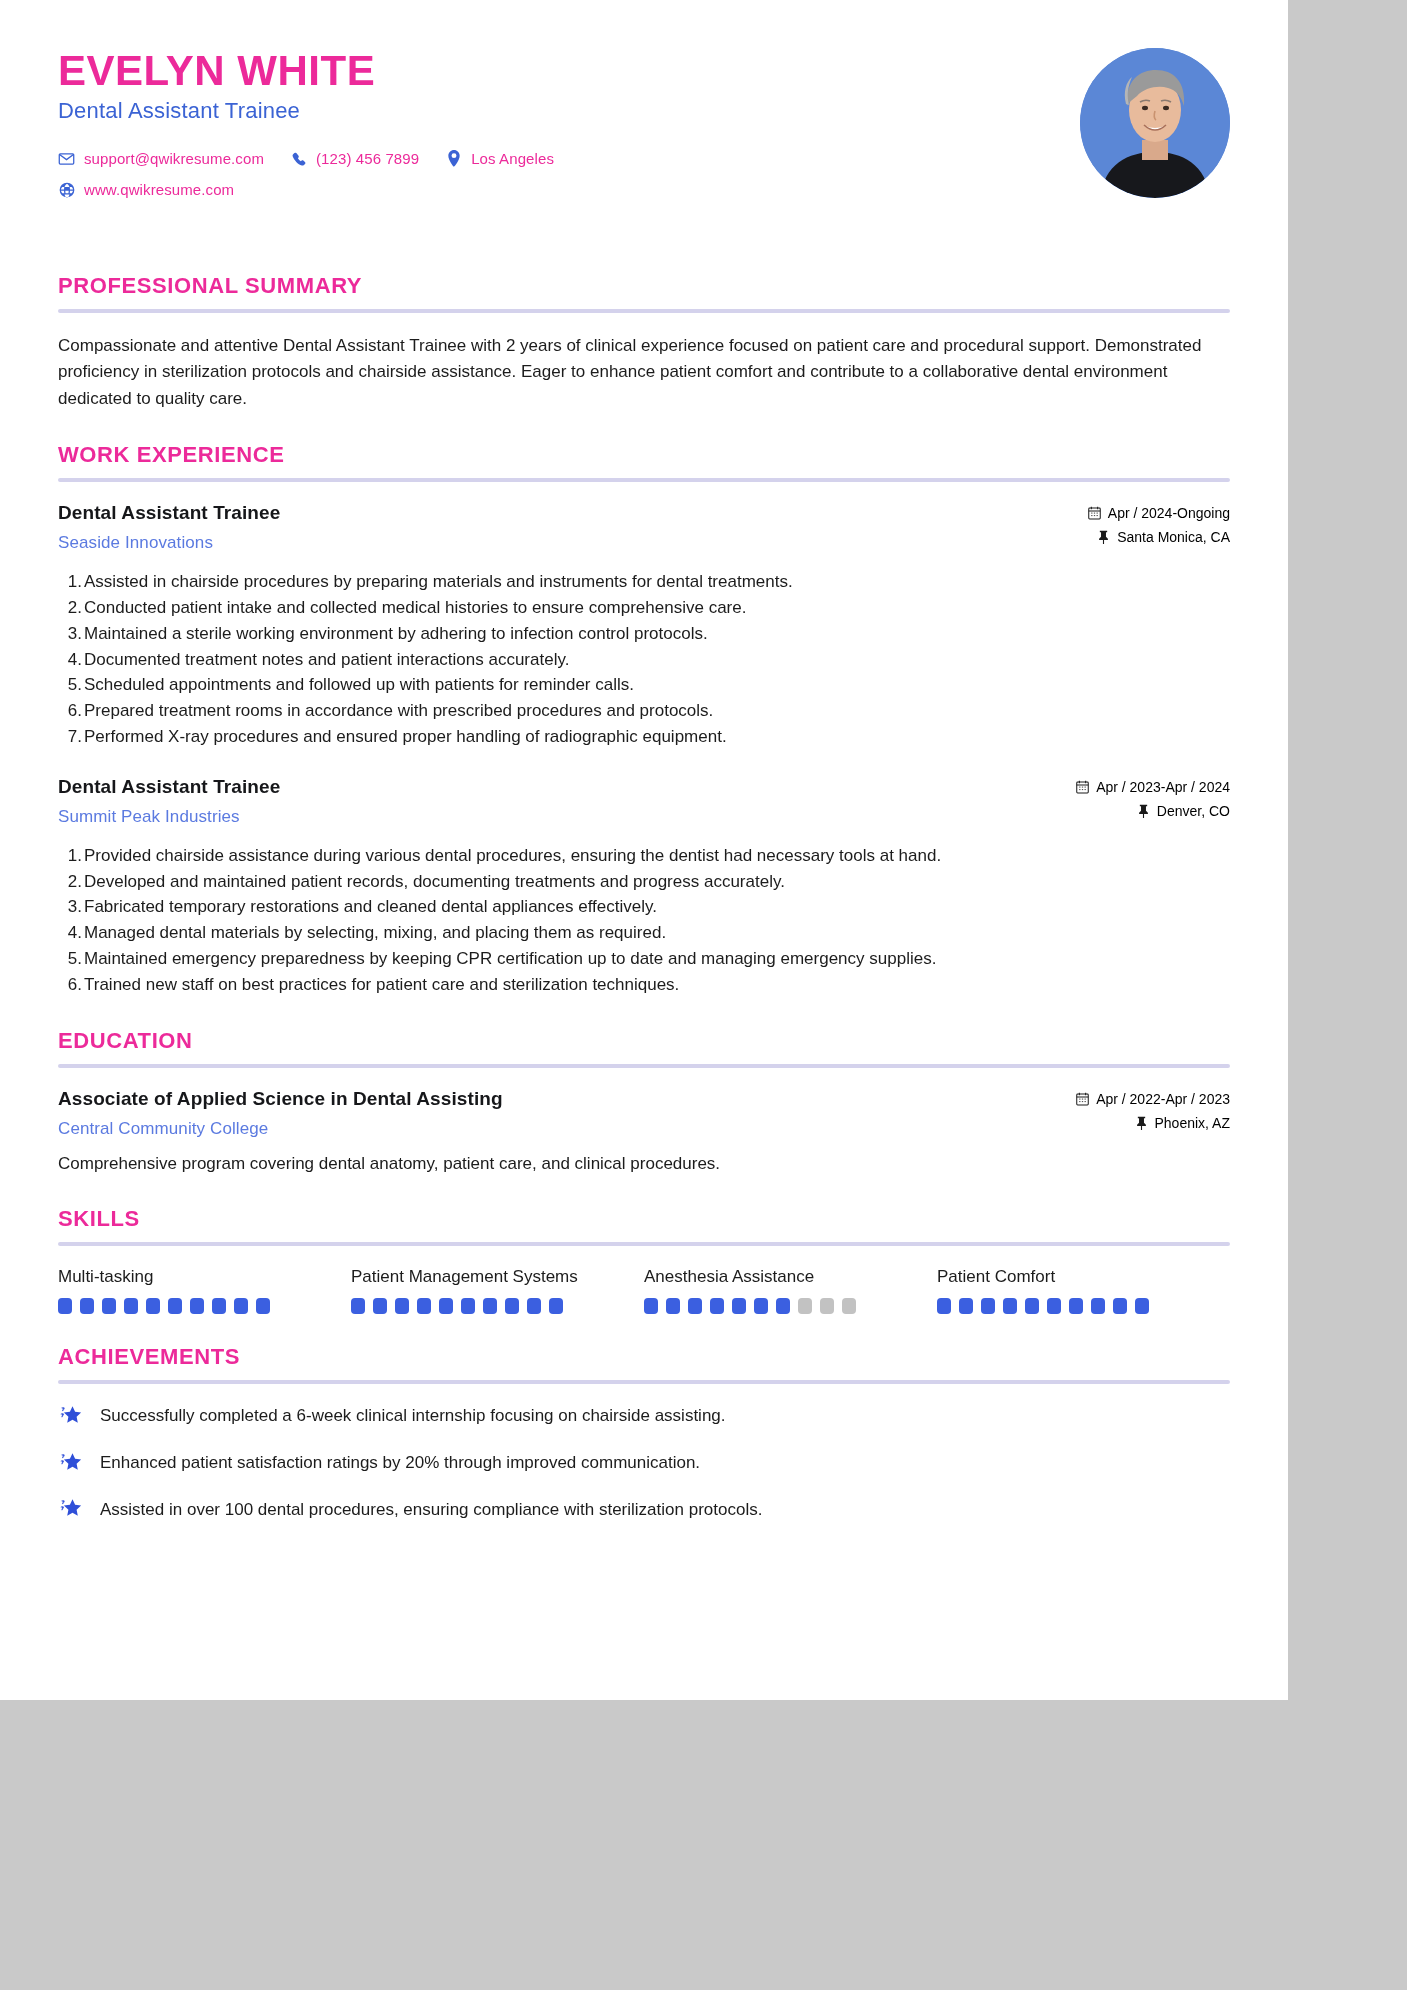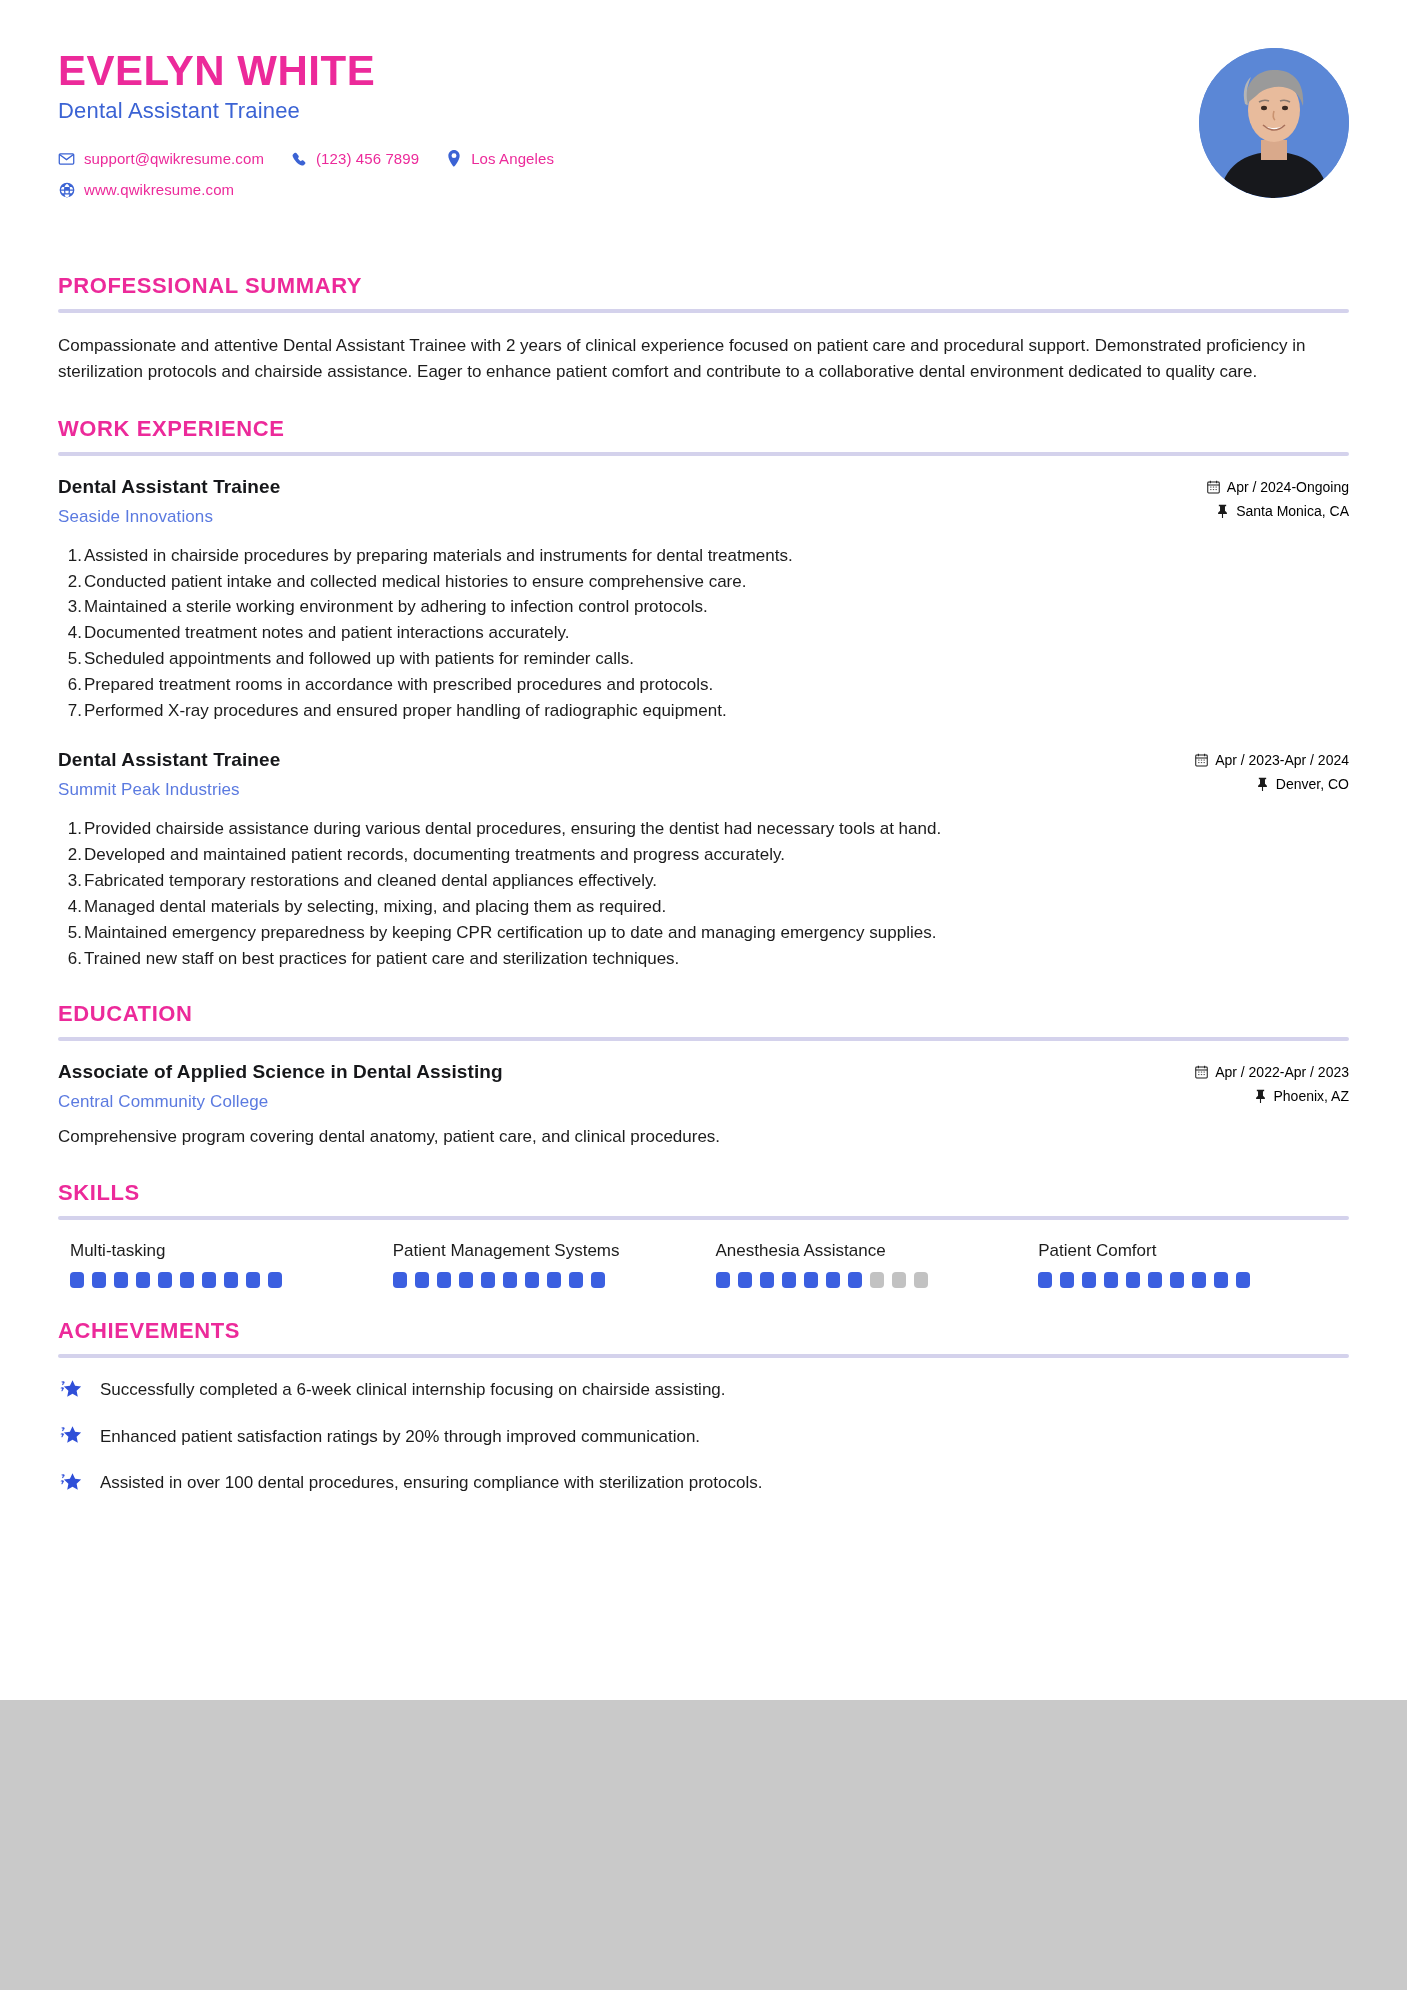--- a/index.html
+++ b/index.html
@@ -16,21 +16,21 @@
     width: 1407px;
     height: 1990px;
     background: #c9c9c9;
     overflow: hidden;
   }
 
   .sheet {
     position: absolute;
     left: 0;
     top: 0;
-    width: 1407px;
+    width: 1288px;
     height: 1700px;
     background: #ffffff;
     padding: 48px 58px 0 58px;
   }
 
   
   .header {
     position: relative;
     min-height: 195px;
   }
@@ -187,21 +187,20 @@
   }
 
   
   .skills-grid {
     display: flex;
     gap: 0;
   }
   .skill {
     width: 25%;
     padding-right: 18px;
-    margin-left: 12px;
   }
   .skill-name {
     font-size: 17px;
     color: #1c1c1c;
     line-height: 1.3;
     margin-bottom: 10px;
     min-height: 22px;
   }
   .dots {
     display: flex;

